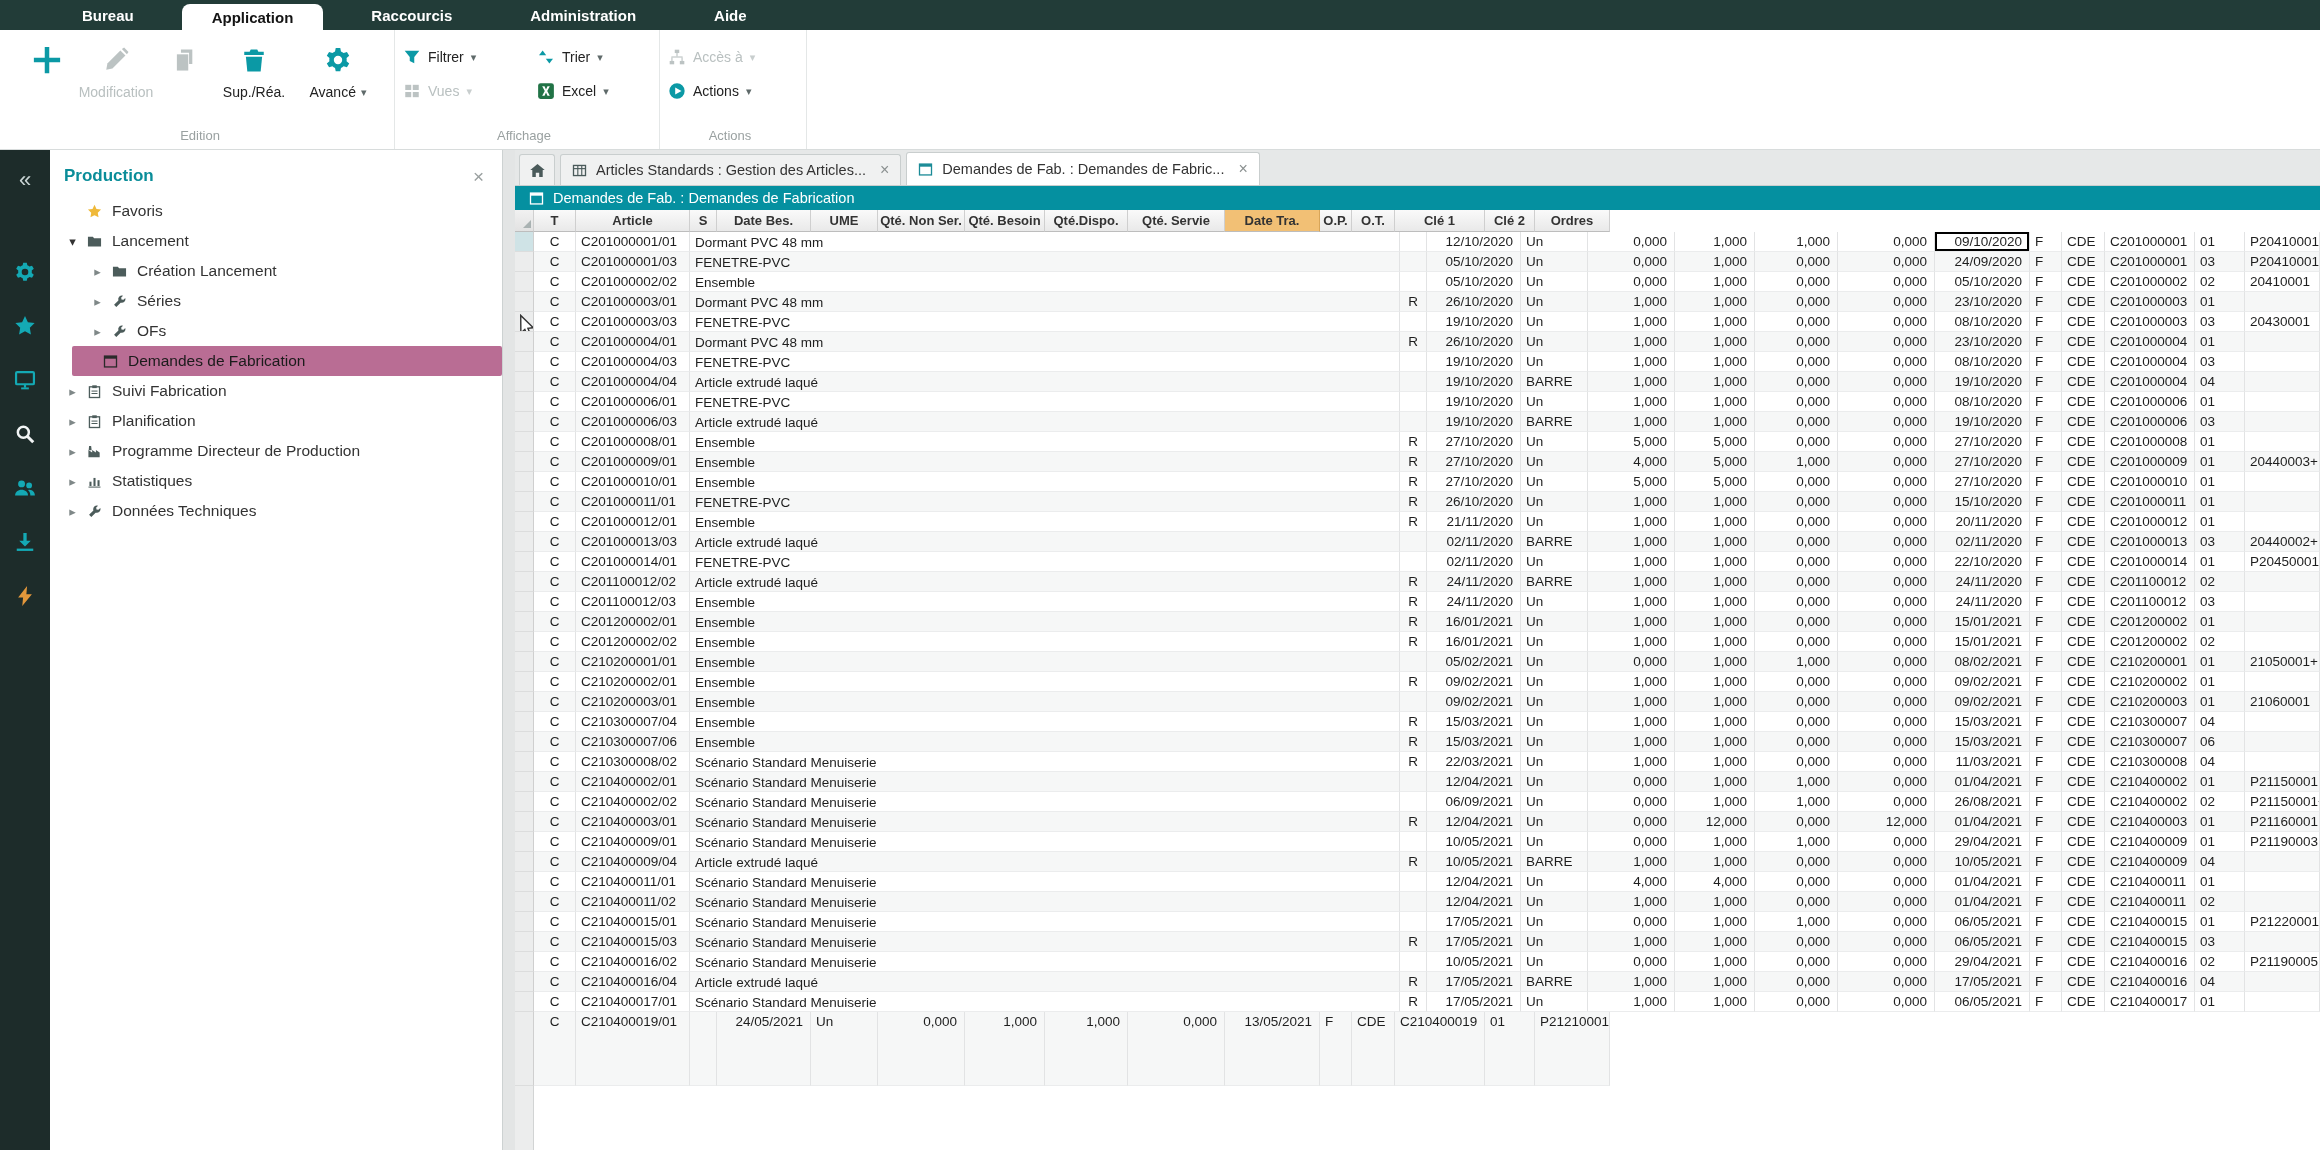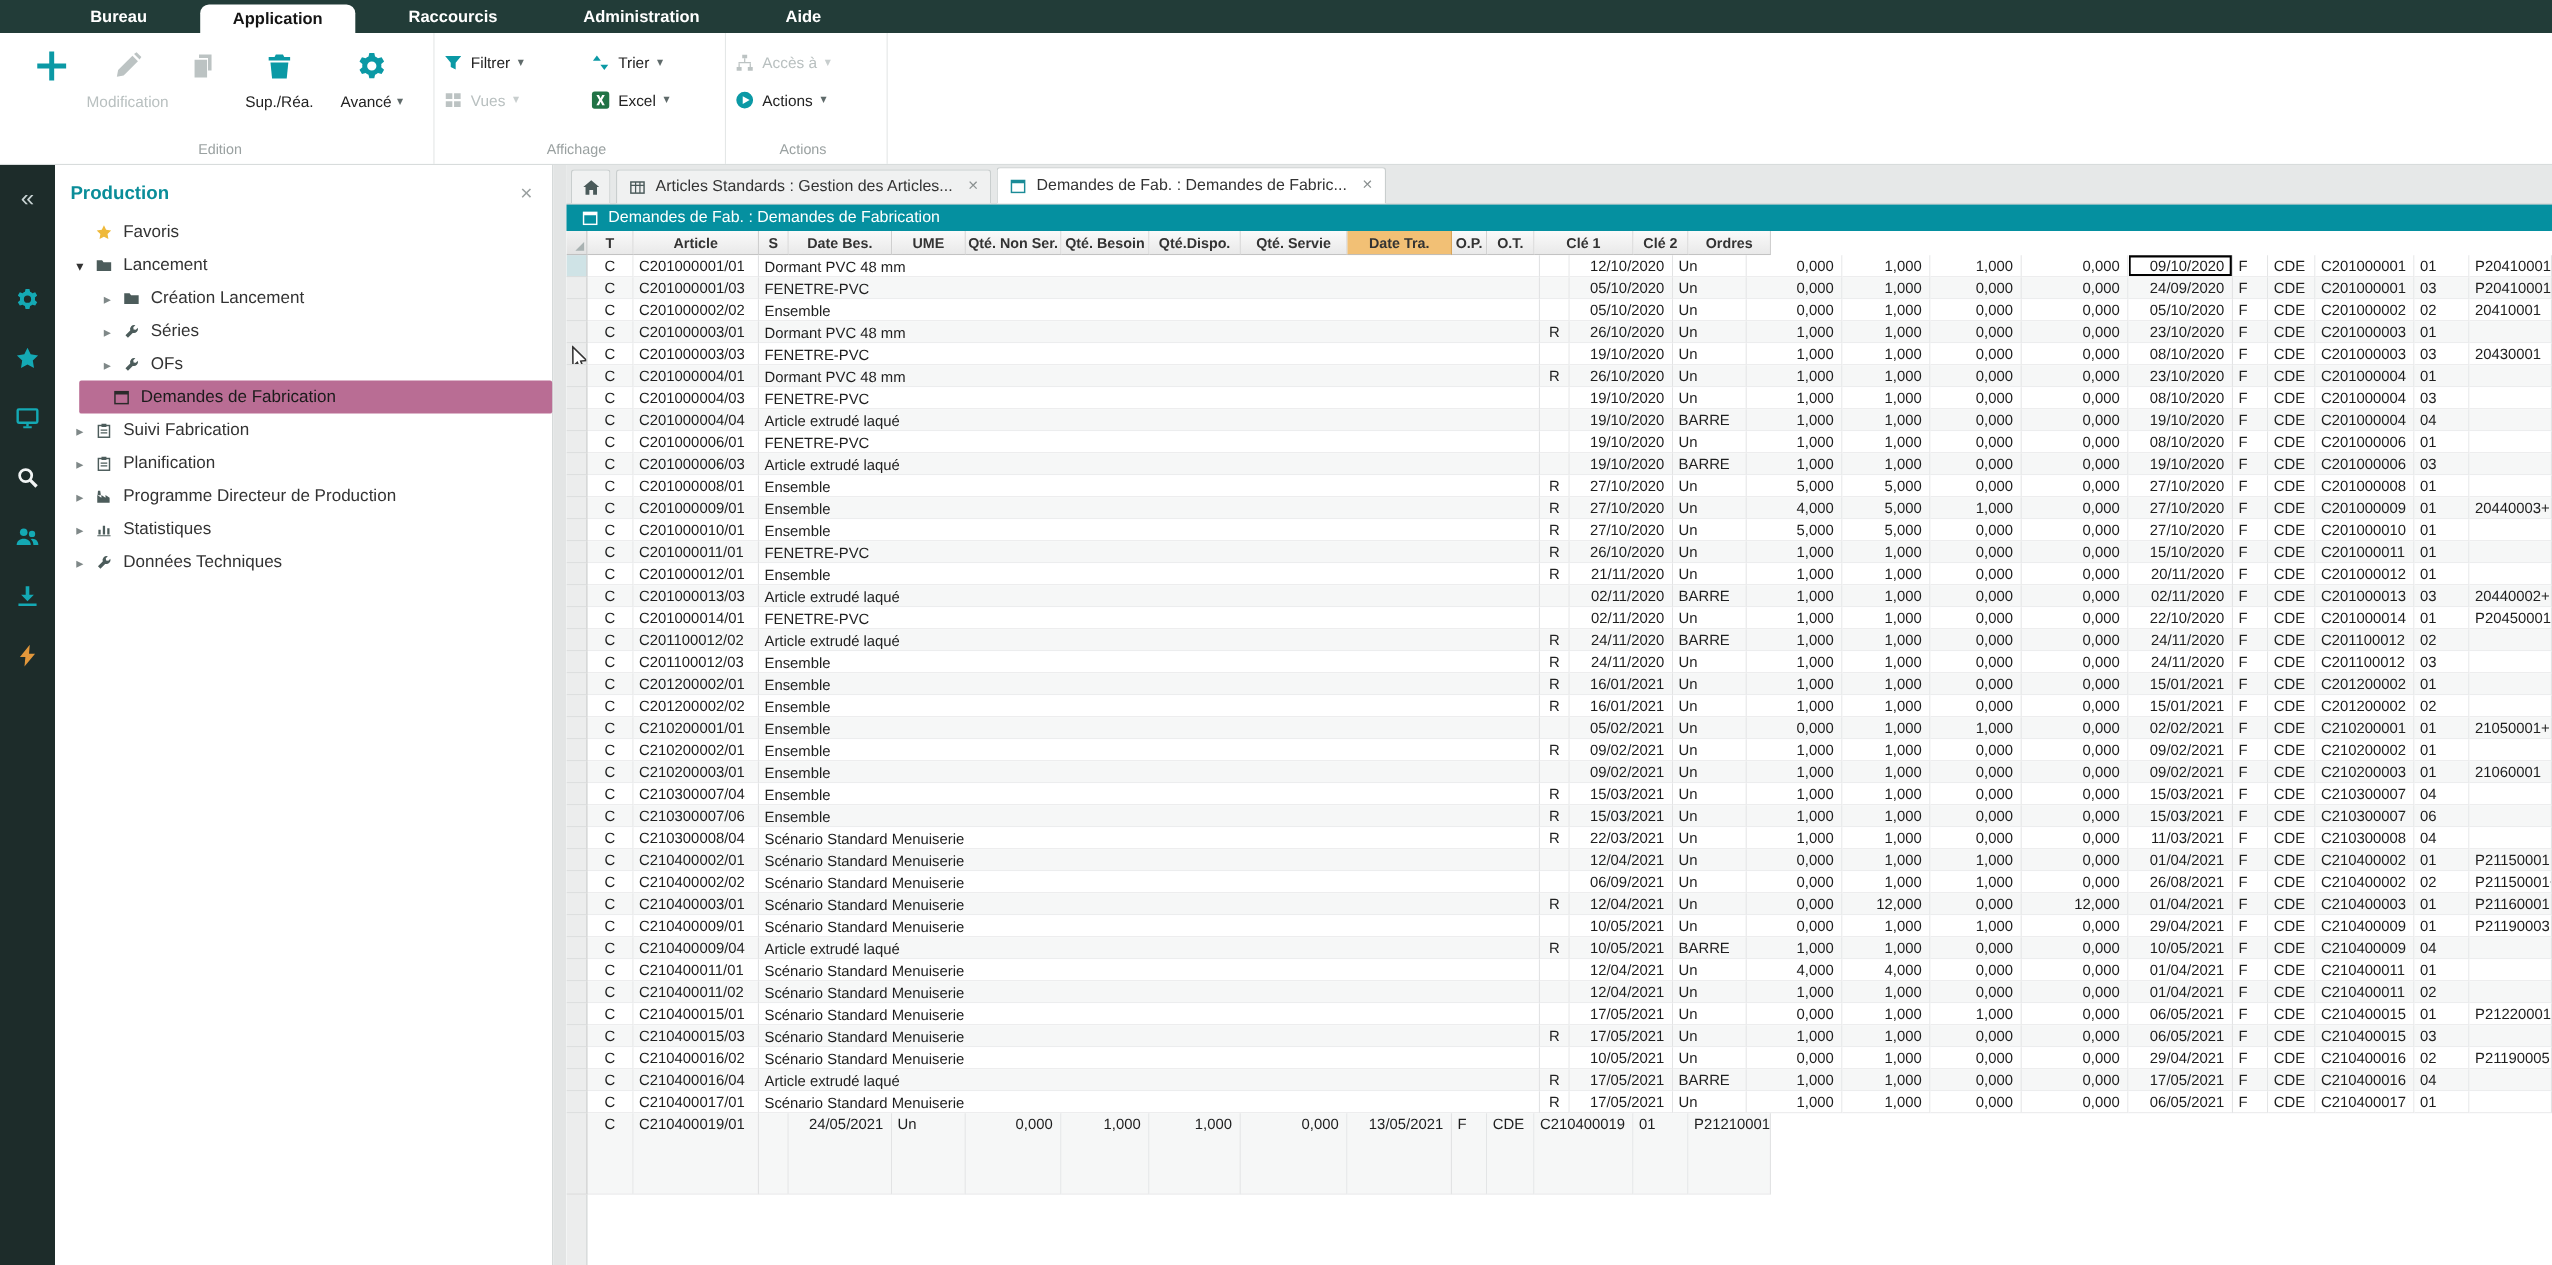--- a/index.html
+++ b/index.html
@@ -889,21 +889,21 @@
               <div class="td al-center" style="width: 42px;">C</div>
               <div class="td al-left" style="width: 114px;">C210200001/01</div>
               <div class="td al-left pre" style="width: 710px;">Ensemble</div>
               <div class="td al-center" style="width: 27px;"></div>
               <div class="td al-right" style="width: 94px;">05/02/2021</div>
               <div class="td al-left" style="width: 67px;">Un</div>
               <div class="td al-right" style="width: 87px;">0,000</div>
               <div class="td al-right" style="width: 80px;">1,000</div>
               <div class="td al-right" style="width: 83px;">1,000</div>
               <div class="td al-right" style="width: 97px;">0,000</div>
-              <div class="td al-right" style="width: 95px;">02/02/2021</div>
+              <div class="td al-right" style="width: 95px;">08/02/2021</div>
               <div class="td al-left" style="width: 32px;">F</div>
               <div class="td al-left" style="width: 43px;">CDE</div>
               <div class="td al-left" style="width: 90px;">C210200001</div>
               <div class="td al-left" style="width: 50px;">01</div>
               <div class="td al-left" style="width: 75px;">21050001+</div>
             </div>
             <div class="tr">
               <div class="td gutter"></div>
               <div class="td al-center" style="width: 42px;">C</div>
               <div class="td al-left" style="width: 114px;">C210200002/01</div>
@@ -975,21 +975,21 @@
               <div class="td al-right" style="width: 95px;">15/03/2021</div>
               <div class="td al-left" style="width: 32px;">F</div>
               <div class="td al-left" style="width: 43px;">CDE</div>
               <div class="td al-left" style="width: 90px;">C210300007</div>
               <div class="td al-left" style="width: 50px;">06</div>
               <div class="td al-left" style="width: 75px;"></div>
             </div>
             <div class="tr">
               <div class="td gutter"></div>
               <div class="td al-center" style="width: 42px;">C</div>
-              <div class="td al-left" style="width: 114px;">C210300008/04</div>
+              <div class="td al-left" style="width: 114px;">C210300008/02</div>
               <div class="td al-left pre" style="width: 710px;">Scénario Standard Menuiserie</div>
               <div class="td al-center" style="width: 27px;">R</div>
               <div class="td al-right" style="width: 94px;">22/03/2021</div>
               <div class="td al-left" style="width: 67px;">Un</div>
               <div class="td al-right" style="width: 87px;">1,000</div>
               <div class="td al-right" style="width: 80px;">1,000</div>
               <div class="td al-right" style="width: 83px;">0,000</div>
               <div class="td al-right" style="width: 97px;">0,000</div>
               <div class="td al-right" style="width: 95px;">11/03/2021</div>
               <div class="td al-left" style="width: 32px;">F</div>

